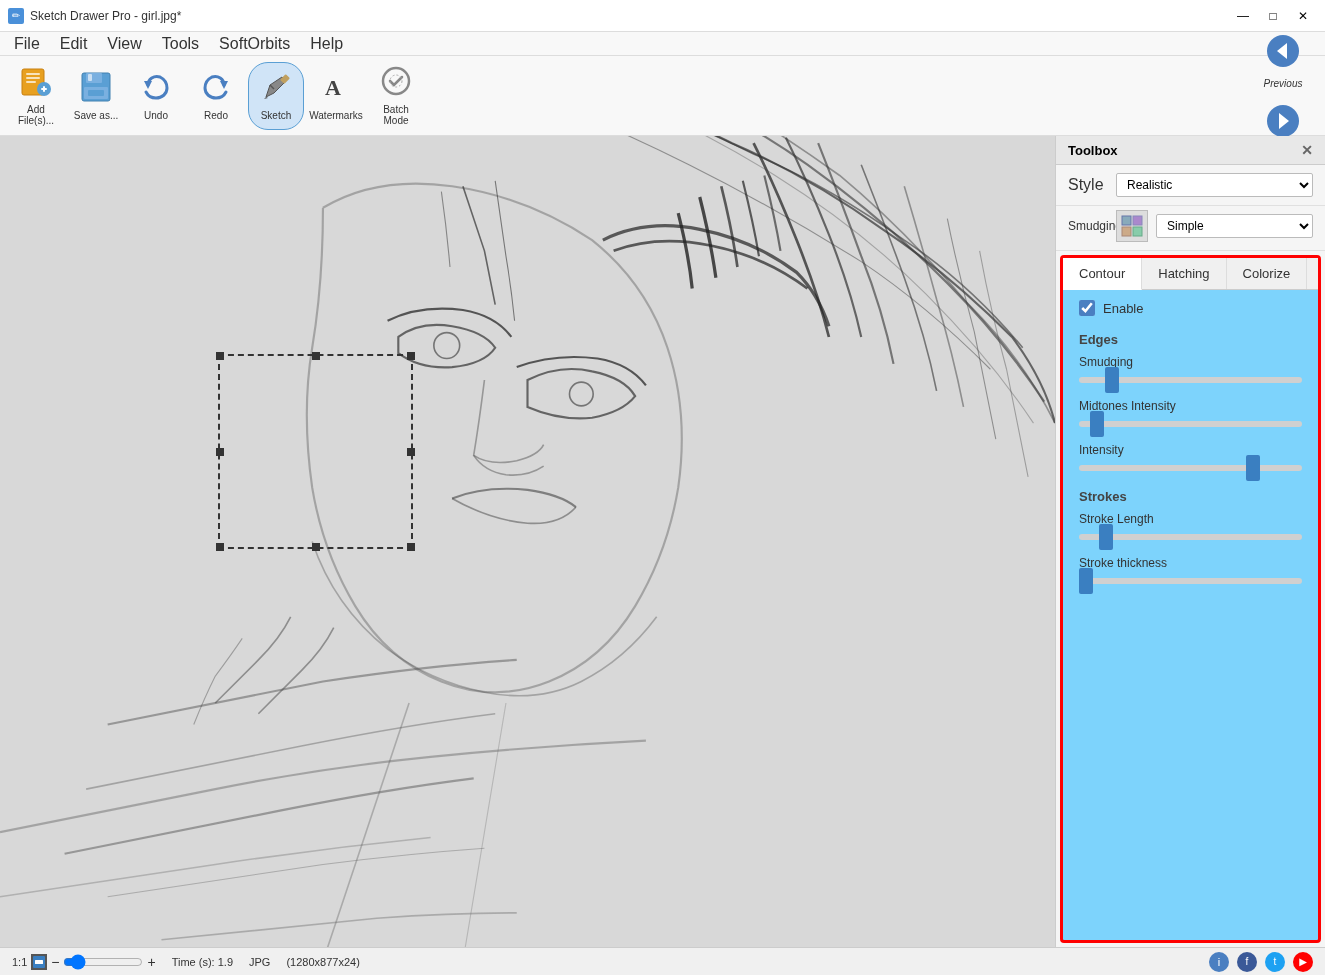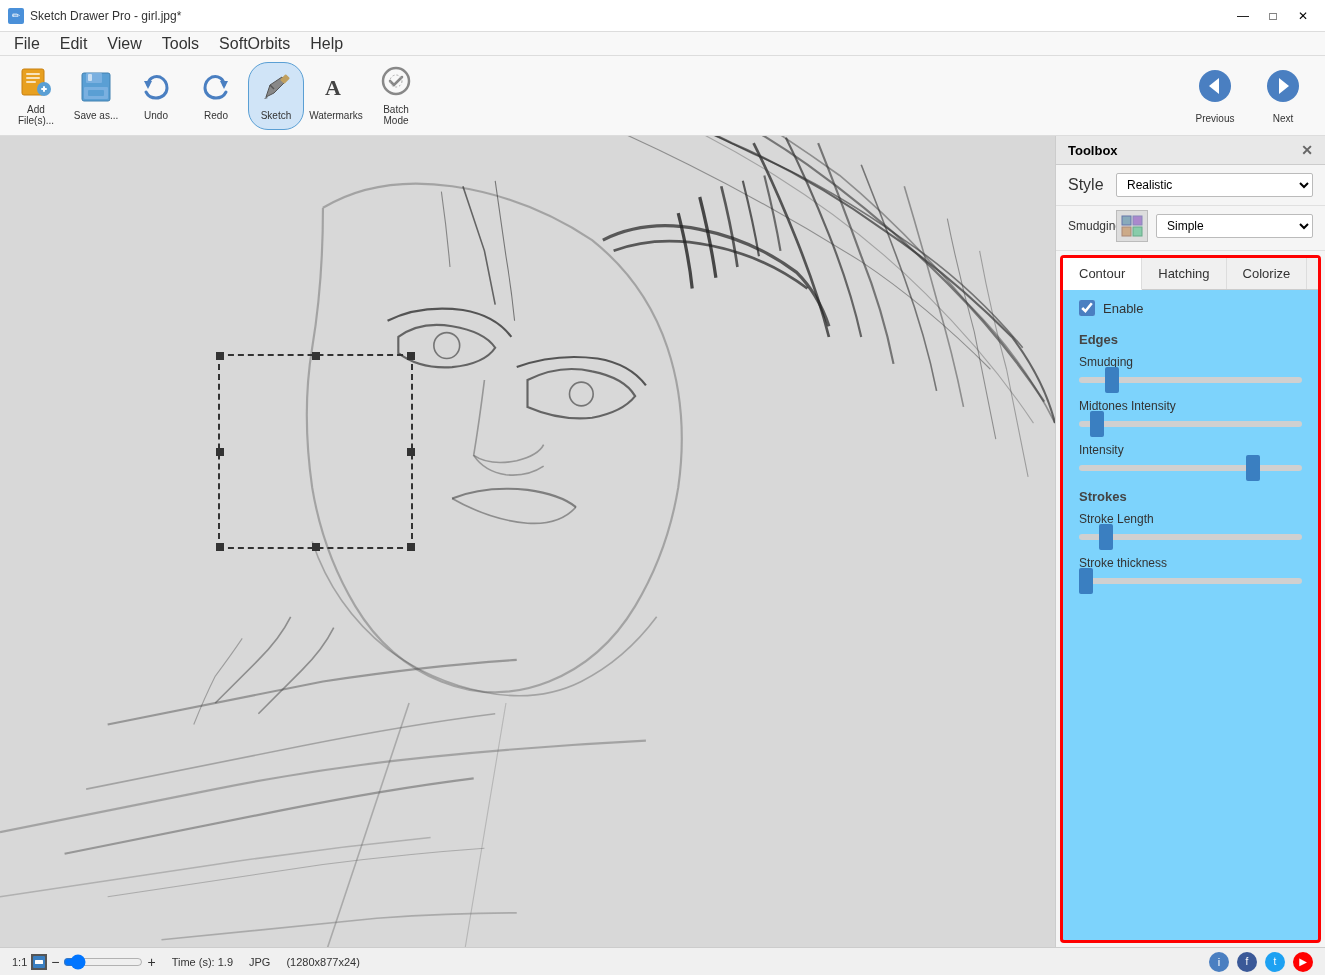--- a/index.html
+++ b/index.html
@@ -17,21 +17,21 @@
     .menubar { background: #f8f8f8; border-bottom: 1px solid #ddd; display: flex; align-items: center; height: 24px; padding: 0 4px; }
     .menu-item { padding: 2px 10px; cursor: pointer; font-size: 16px; color: #333; border-radius: 2px; }
 
     
     .toolbar { background: #f8f8f8; border-bottom: 1px solid #ddd; display: flex; align-items: center; padding: 4px 8px; height: 80px; gap: 4px; }
     .toolbar-btn { display: flex; flex-direction: column; align-items: center; justify-content: center; width: 56px; height: 68px; cursor: pointer; border-radius: 3px; padding: 4px; border: 1px solid transparent; }
     .toolbar-btn.active { background: #d0e4f7; border-color: #5a9fd4; border-radius: 20px; }
     .toolbar-btn-icon { font-size: 28px; line-height: 1; }
     .toolbar-btn-label { font-size: 10px; color: #333; text-align: center; margin-top: 2px; }
     .toolbar-spacer { flex: 1; }
-    .nav-btns { display: flex; gap: 16px; margin-right: 8px; }
+    .nav-btns { display: flex; flex-direction: column; gap: 2px; margin-right: 8px; font-style: italic; }
     .nav-btn { display: flex; flex-direction: column; align-items: center; justify-content: center; width: 52px; height: 68px; cursor: pointer; border-radius: 3px; padding: 4px; }
     .nav-btn-icon { font-size: 28px; color: #4a7fc1; }
     .nav-btn-label { font-size: 10px; color: #333; margin-top: 2px; }
 
     
     .main { display: flex; flex: 1; overflow: hidden; }
 
     
     .canvas-area { flex: 1; background: #cccccc; position: relative; overflow: hidden; }
 

